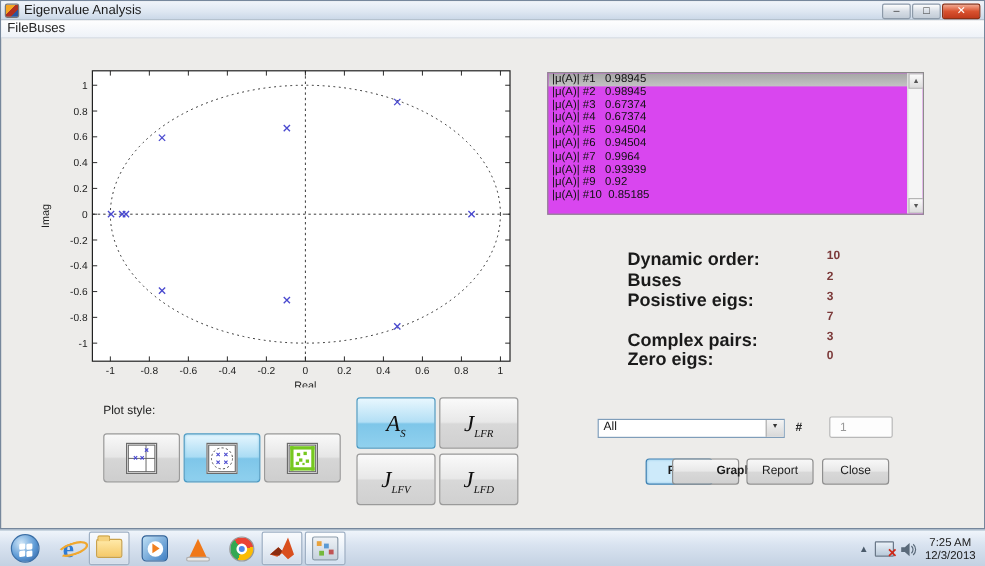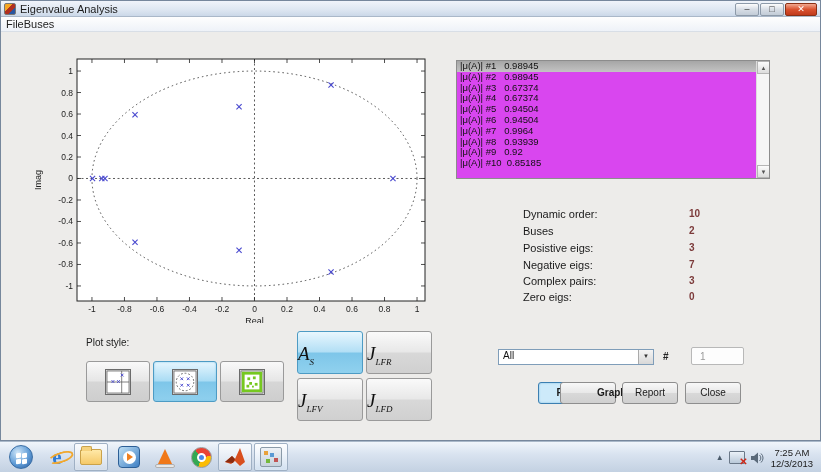--- a/index.html
+++ b/index.html
@@ -39,41 +39,41 @@
     color:#111; white-space:pre; }
   .eig-row.selected { background:linear-gradient(#a6a6a6,#c3c3c3); }
   #eig-scrollbar { position:absolute; right:0; top:0; width:13px; height:100%;
     background:#f5f5f5; border-left:1px solid #ddd; }
   .sb-arrow { position:absolute; left:0; width:13px; height:13px;
     background:linear-gradient(#fbfbfb,#dcdcdc); border:1px solid #b5b5b5;
     font-size:6px; text-align:center; line-height:12px; color:#555; }
   .sb-up { top:0; } .sb-down { bottom:0; }
 
   
-  .stat-label { position:absolute; left:490px; width:150px; font-size:11px;
-    font-weight:normal; color:#1a1a1a;padding-left:32px; }
+  .stat-label { position:absolute; left:490px; width:150px; font-size:15px;
+    font-weight:bold; color:#1a1a1a;padding-left:32px; }
   .stat-value { position:absolute; left:688px; width:30px; font-size:10px;
     font-weight:bold; color:#7c3a3a; }
 
   
   #plot-style-label { position:absolute; left:85px; top:336px; font-size:10px; color:#222; }
   .toggle-btn { position:absolute; top:360px; width:64px; height:41px;
     border:1px solid #9a9a9a; border-radius:3px;
     background:linear-gradient(#f9f9f9,#e6e6e6 48%,#d6d6d6 52%,#cecece);
     display:flex; align-items:center; justify-content:center; }
   .toggle-btn.selected { border:1px solid #4d9bc4;
     background:linear-gradient(#e6f6fe,#aadcf4 48%,#7ec6e9 52%,#8fd0ee);
     box-shadow:0 0 2px #7fc4e6 inset; }
   .mini-icon { width:26px; height:26px; background:#fff; border:1px solid #6b6b6b; }
 
   
   .matrix-btn { position:absolute; width:66px; height:43px;
     border:1px solid #9a9a9a; border-radius:3px;
     background:linear-gradient(#fafafa,#e8e8e8 48%,#d8d8d8 52%,#d0d0d0);
-    display:flex; align-items:flex-end; 
+    display:flex; align-items:flex-end; justify-content:center;
     font-family:"Liberation Serif", serif; font-style:italic;
     font-size:19px; color:#111; padding-bottom:8px; }
   .matrix-btn.selected { border:1px solid #4d9bc4;
     background:linear-gradient(#e8f7fe,#b3dff5 48%,#7ec6e9 52%,#90d1ee); }
   .matrix-btn sub { font-size:9px; line-height:4px; }
 
   
   #combo { position:absolute; left:497px; top:348px; width:156px; height:16px;
     background:#fff; border:1px solid #7f9db9; font-size:10px; color:#111;
     display:flex; align-items:flex-start; padding-left:4px; }
@@ -286,21 +286,20 @@
       <div class="sb-arrow sb-down">▼</div>
     </div>
   </div>
 
   <div class="stat-label" style="top:207px">Dynamic order:</div>
   <div class="stat-value" style="top:207px">10</div>
   <div class="stat-label" style="top:224px">Buses</div>
   <div class="stat-value" style="top:224px">2</div>
   <div class="stat-label" style="top:241px">Posistive eigs:</div>
   <div class="stat-value" style="top:241px">3</div>
-  <div class="stat-label" style="top:258px">Negative eigs:</div>
   <div class="stat-value" style="top:258px">7</div>
   <div class="stat-label" style="top:274px">Complex pairs:</div>
   <div class="stat-value" style="top:274px">3</div>
   <div class="stat-label" style="top:290px">Zero eigs:</div>
   <div class="stat-value" style="top:290px">0</div>
 
   <div id="plot-style-label">Plot style:</div>
 
   <div class="toggle-btn" style="left:85px">
     <svg class="mini-icon" viewBox="0 0 26 26">

